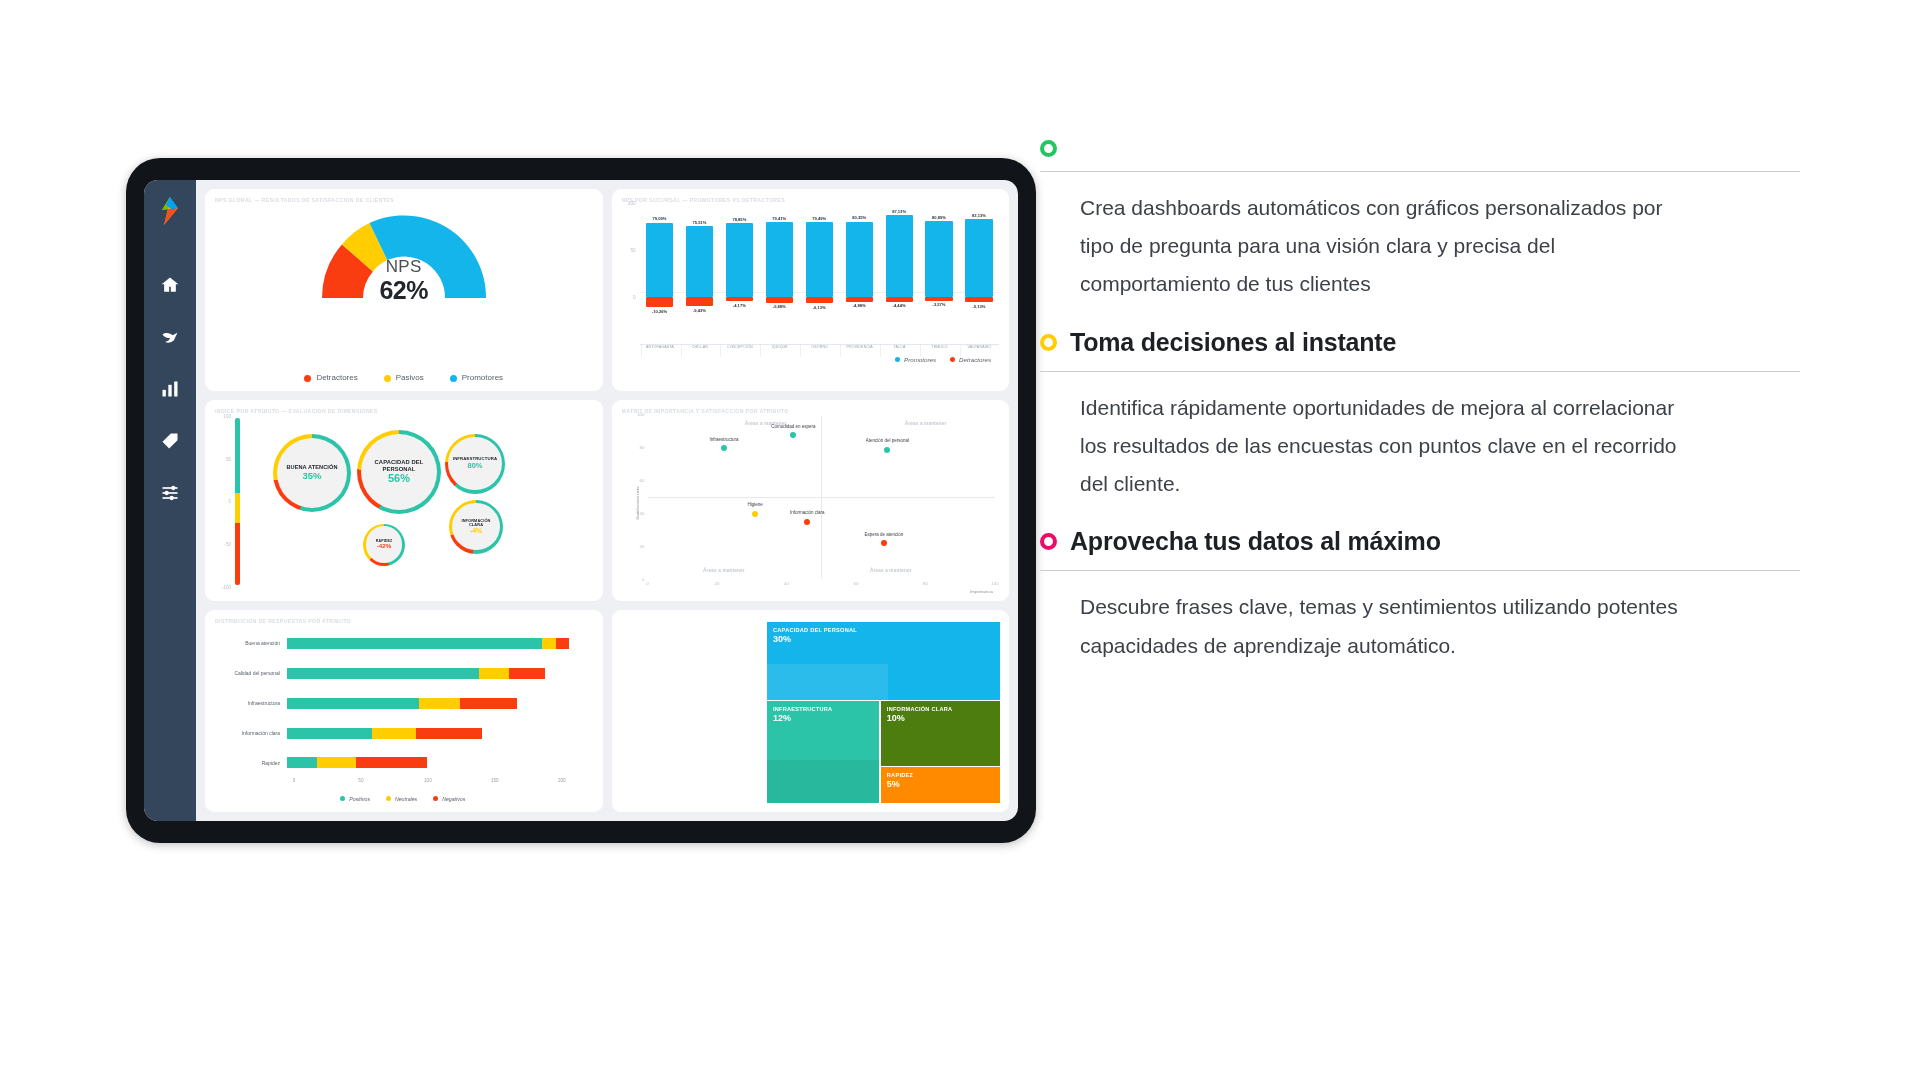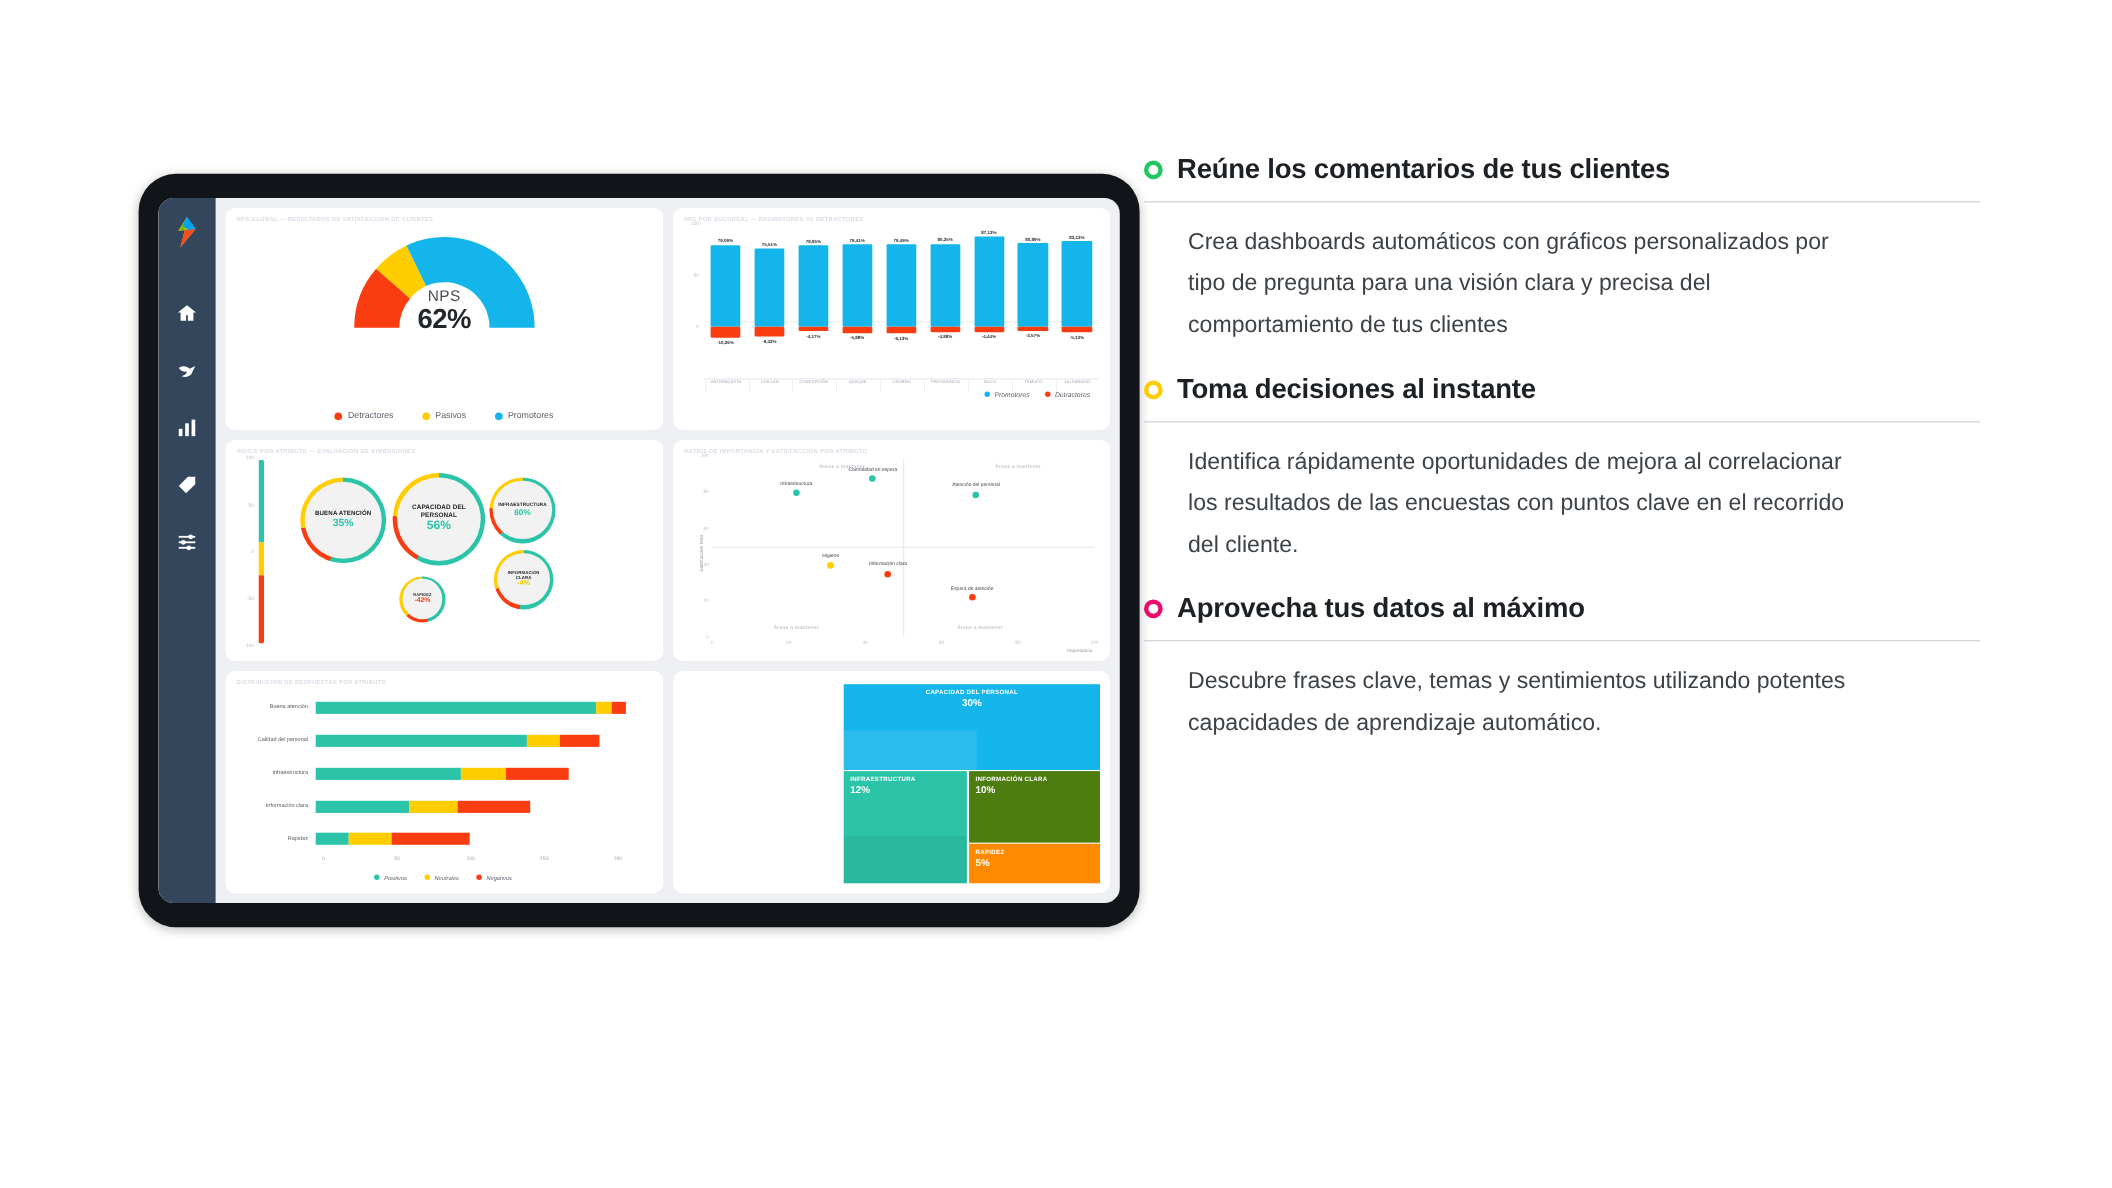--- a/index.html
+++ b/index.html
@@ -63,21 +63,21 @@
   }
 
   
   .gauge-wrap { position:absolute; left:0; right:0; top: 14px; display:flex; justify-content:center; }
   .gauge { position: relative; width: 190px; height: 100px; }
   .gauge svg { display:block; }
   .gauge-center {
     position:absolute; left:0; right:0; bottom: 0;
     text-align:center;
   }
-  .gauge-label { font-size: 14px; color: #4a4f57; letter-spacing:.4px; }
+  .gauge-label { font-size: 17px; color: #4a4f57; letter-spacing:.4px; }
   .gauge-value { font-size: 25px; font-weight: 800; color: #23272c; letter-spacing:-.5px; line-height: 1.05; }
   .legend {
     position:absolute; bottom: 8px; left:0; right:0;
     display:flex; justify-content:center; gap: 26px;
     font-size: 8px; color: #5b6169;
   }
   .legend span.dot { width:7px;height:7px;border-radius:50%;display:inline-block;margin-right:5px;vertical-align:middle;}
   .legend i { font-style: normal; vertical-align: middle; }
 
   
@@ -473,21 +473,21 @@
             <div class="hb-legend">
               <div><span style="display:inline-block;width:5px;height:5px;border-radius:50%;background:#2BC4A8;margin-right:4px;"></span><i>Positivos</i></div>
               <div><span style="display:inline-block;width:5px;height:5px;border-radius:50%;background:#FFCD00;margin-right:4px;"></span><i>Neutrales</i></div>
               <div><span style="display:inline-block;width:5px;height:5px;border-radius:50%;background:#FA3C11;margin-right:4px;"></span><i>Negativos</i></div>
             </div>
           </div>
         </div>
 
         <div class="card" style="padding:0">
           <div class="tree" id="tree">
-              <div class="tile" style="left: 38.6%; top: 0%; width: 61.4%; height: 43%; background: rgb(19, 181, 234); text-align: center;">
+              <div class="tile" style="left: 38.6%; top: 0%; width: 61.4%; height: 43%; background: rgb(19, 181, 234);">
                 <div class="t-name">CAPACIDAD DEL PERSONAL</div>
                 <div class="t-val">30%</div>
                 <div style="position: absolute; left: 0px; bottom: 0px; width: 52%; height: 46%; background: rgba(255, 255, 255, 0.1); pointer-events: none;"></div>
               </div>
               <div class="tile" style="left: 38.6%; top: 43.6%; width: 29.5%; height: 56.4%; background: rgb(43, 196, 168);">
                 <div class="t-name">INFRAESTRUCTURA</div>
                 <div class="t-val">12%</div>
                 <div style="position: absolute; left: 0px; bottom: 0px; width: 100%; height: 42%; background: rgba(0, 0, 0, 0.06); pointer-events: none;"></div>
               </div>
               <div class="tile" style="left: 68.6%; top: 43.6%; width: 31.4%; height: 36%; background: #4d7c0f;">
@@ -503,21 +503,20 @@
 
       </div>
     </div>
   </div>
 
   <div class="features">
 
     <div class="feat">
       <div class="feat-head">
         <div class="feat-ring" id="ring0" style="border-color: rgb(34, 197, 94);"></div>
-        <div class="feat-title">Reúne los comentarios de tus clientes</div>
       </div>
       <div class="feat-rule"></div>
       <div class="feat-body">Crea dashboards automáticos con gráficos personalizados por tipo de pregunta para una visión clara y precisa del comportamiento de tus clientes</div>
     </div>
 
     <div class="feat">
       <div class="feat-head">
         <div class="feat-ring" id="ring1" style="border-color: rgb(255, 205, 0);"></div>
         <div class="feat-title">Toma decisiones al instante</div>
       </div>

